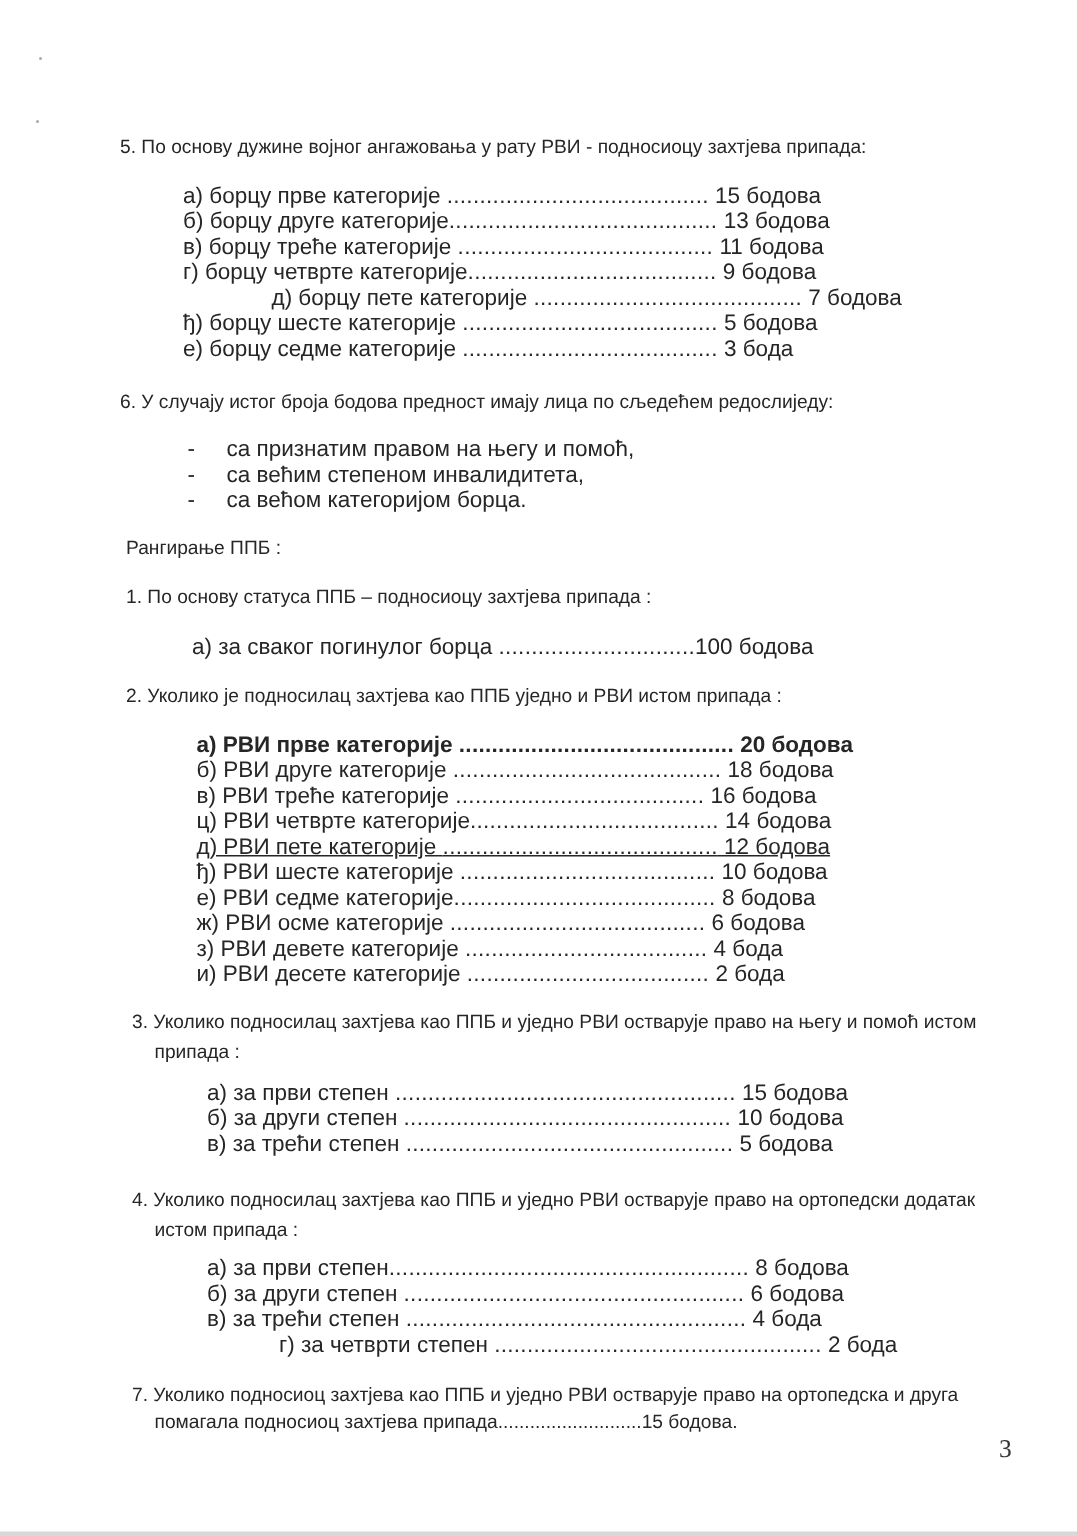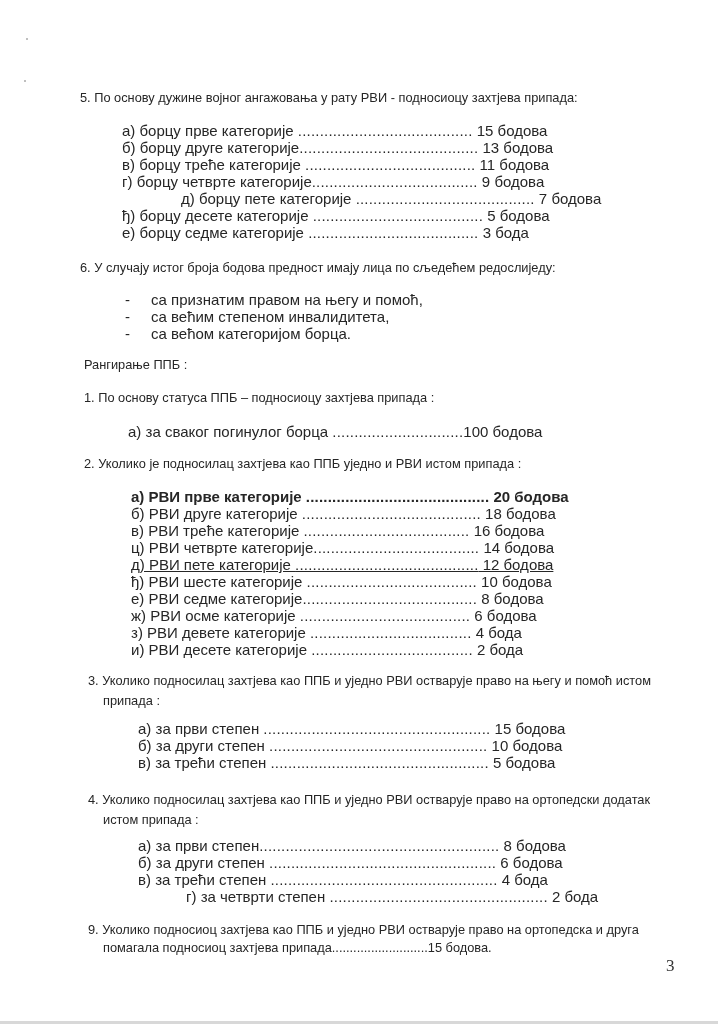--- a/index.html
+++ b/index.html
@@ -23,21 +23,21 @@
 <div class="speck" style="left:24px;top:80px;"></div>
 
 <div class="abs head" style="left:80px;top:90px;">5.  По основу дужине војног ангажовања у рату РВИ -  подносиоцу  захтјева припада:</div>
 
 <div id="s5list">
   <div class="abs item" style="left:122px;top:122px;"><span>а) борцу прве категорије </span><span class="dots">........................................</span><span> 15 бодова</span></div>
   <div class="abs item" style="left:122px;top:139px;"><span>б) борцу друге категорије</span><span class="dots">.........................................</span><span> 13 бодова</span></div>
   <div class="abs item" style="left:122px;top:156px;"><span>в) борцу треће категорије </span><span class="dots">.......................................</span><span> 11 бодова</span></div>
   <div class="abs item" style="left:122px;top:173px;"><span>г) борцу четврте категорије</span><span class="dots">......................................</span><span> 9 бодова</span></div>
   <div class="abs item" style="left:136px;top:190px;margin-left:45px;"><span>д) борцу пете категорије </span><span class="dots">.........................................</span><span> 7 бодова</span></div>
-  <div class="abs item" style="left:122px;top:207px;"><span>ђ) борцу десете категорије </span><span class="dots">.......................................</span><span> 5 бодова</span></div>
+  <div class="abs item" style="left:122px;top:207px;"><span>ђ) борцу шесте категорије </span><span class="dots">.......................................</span><span> 5 бодова</span></div>
   <div class="abs item" style="left:122px;top:224px;"><span>е) борцу седме категорије </span><span class="dots">.......................................</span><span> 3 бода</span></div>
 </div>
 
 <div class="abs head" style="left:80px;top:260px;">6. У случају истог броја бодова предност имају  лица по сљедећем редослиједу:</div>
 <div class="abs item" style="left:125px;top:291px;"><span class="dash">-</span><span>са признатим правом на његу и помоћ,</span></div>
 <div class="abs item" style="left:125px;top:308px;"><span class="dash">-</span><span>са већим степеном инвалидитета,</span></div>
 <div class="abs item" style="left:125px;top:325px;"><span class="dash">-</span><span>са већом категоријом борца.</span></div>
 
 <div class="abs head" style="left:84px;top:357px;">Рангирање  ППБ :</div>
 
@@ -64,18 +64,18 @@
 <div class="abs item" style="left:138px;top:737px;"><span>б) за други степен </span><span class="dots">..................................................</span><span> 10 бодова</span></div>
 <div class="abs item" style="left:138px;top:754px;"><span>в) за трећи степен </span><span class="dots">..................................................</span><span> 5 бодова</span></div>
 
 <div class="abs head" style="left:88px;top:792px;">4. Уколико подносилац захтјева као ППБ  и уједно РВИ остварује право на ортопедски додатак</div>
 <div class="abs head" style="left:103px;top:812px;">истом припада :</div>
 <div class="abs item" style="left:138px;top:837px;"><span>а) за први степен</span><span class="dots">.......................................................</span><span> 8 бодова</span></div>
 <div class="abs item" style="left:138px;top:854px;"><span>б) за други степен </span><span class="dots">....................................................</span><span> 6 бодова</span></div>
 <div class="abs item" style="left:138px;top:871px;"><span>в) за трећи степен </span><span class="dots">....................................................</span><span> 4 бода</span></div>
 <div class="abs item" style="left:138px;top:888px;padding-left:48px;"><span>г) за четврти степен </span><span class="dots">..................................................</span><span> 2 бода</span></div>
 
-<div class="abs head" style="left:88px;top:922px;">9. Уколико подносиоц захтјева као ППБ и уједно  РВИ  остварује право на ортопедска и друга</div>
+<div class="abs head" style="left:88px;top:922px;">7. Уколико подносиоц захтјева као ППБ и уједно  РВИ  остварује право на ортопедска и друга</div>
 <div class="abs head" style="left:103px;top:940px;">помагала  подносиоц захтјева  припада...........................15 бодова.</div>
 
 <div class="abs pagenum" style="left:666px;top:956px;">3</div>
 
 <div class="bottomline"></div>
 
 </body></html>

